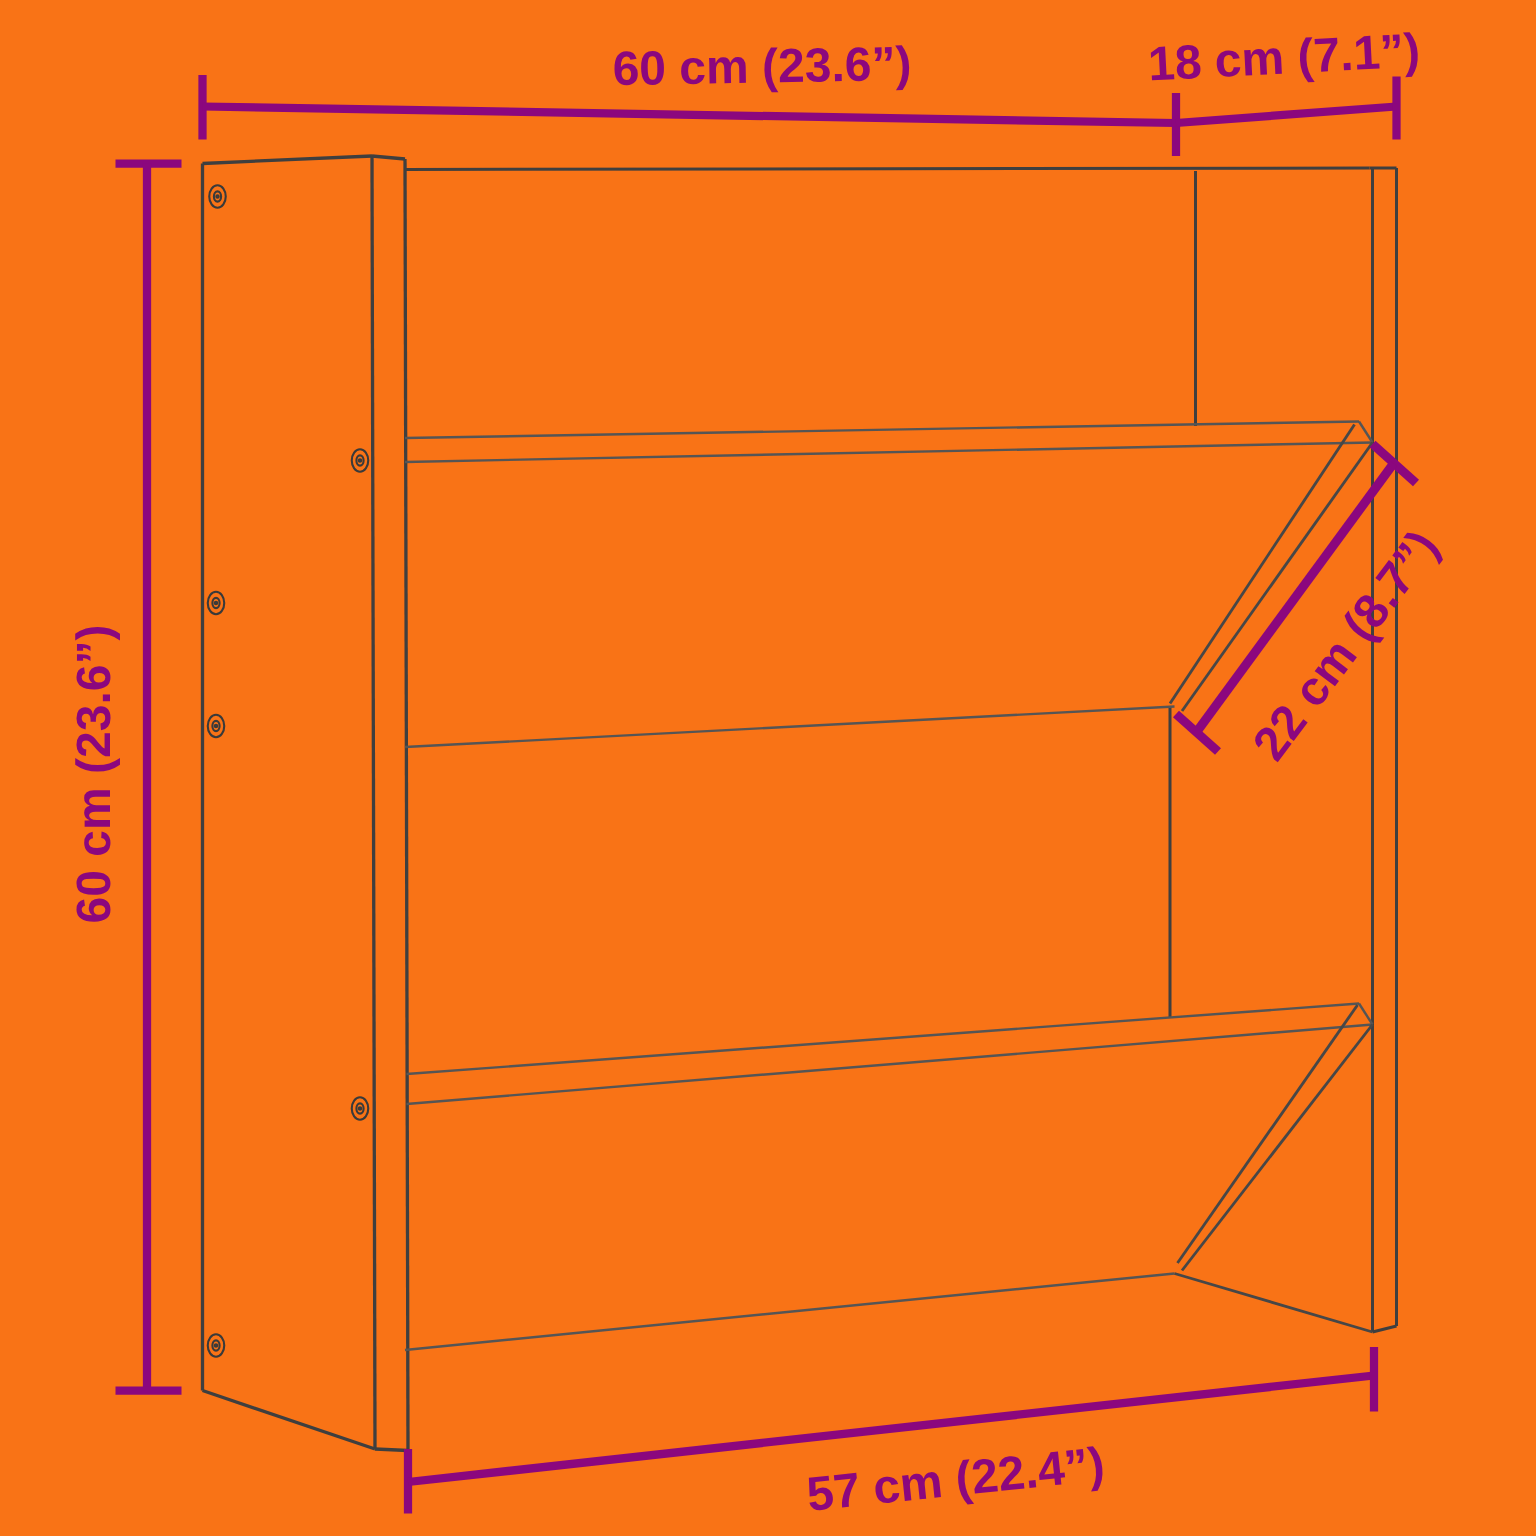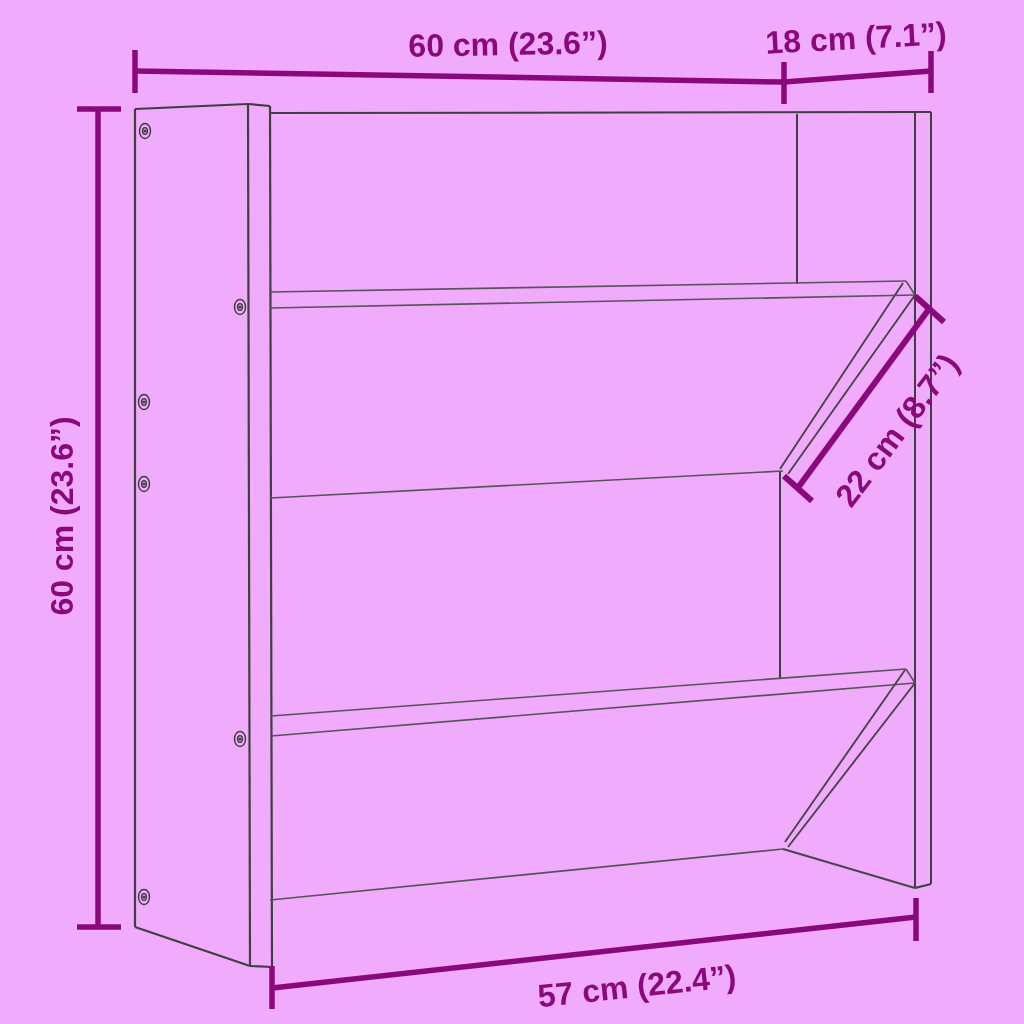--- a/index.html
+++ b/index.html
@@ -4,21 +4,21 @@
 <style>
   html, body {
     margin: 0;
     padding: 0;
     background: #ffffff;
   }
   .stage {
     position: relative;
     width: 1024px;
     height: 1024px;
-    background: #f0abfc;
+    background: #f97316;
     overflow: hidden;
   }
   svg { display: block; }
   .dim-text {
     font-family: "Liberation Sans", "DejaVu Sans", sans-serif;
     font-weight: bold;
     font-size: 32px;
   }
 </style>
 </head>

